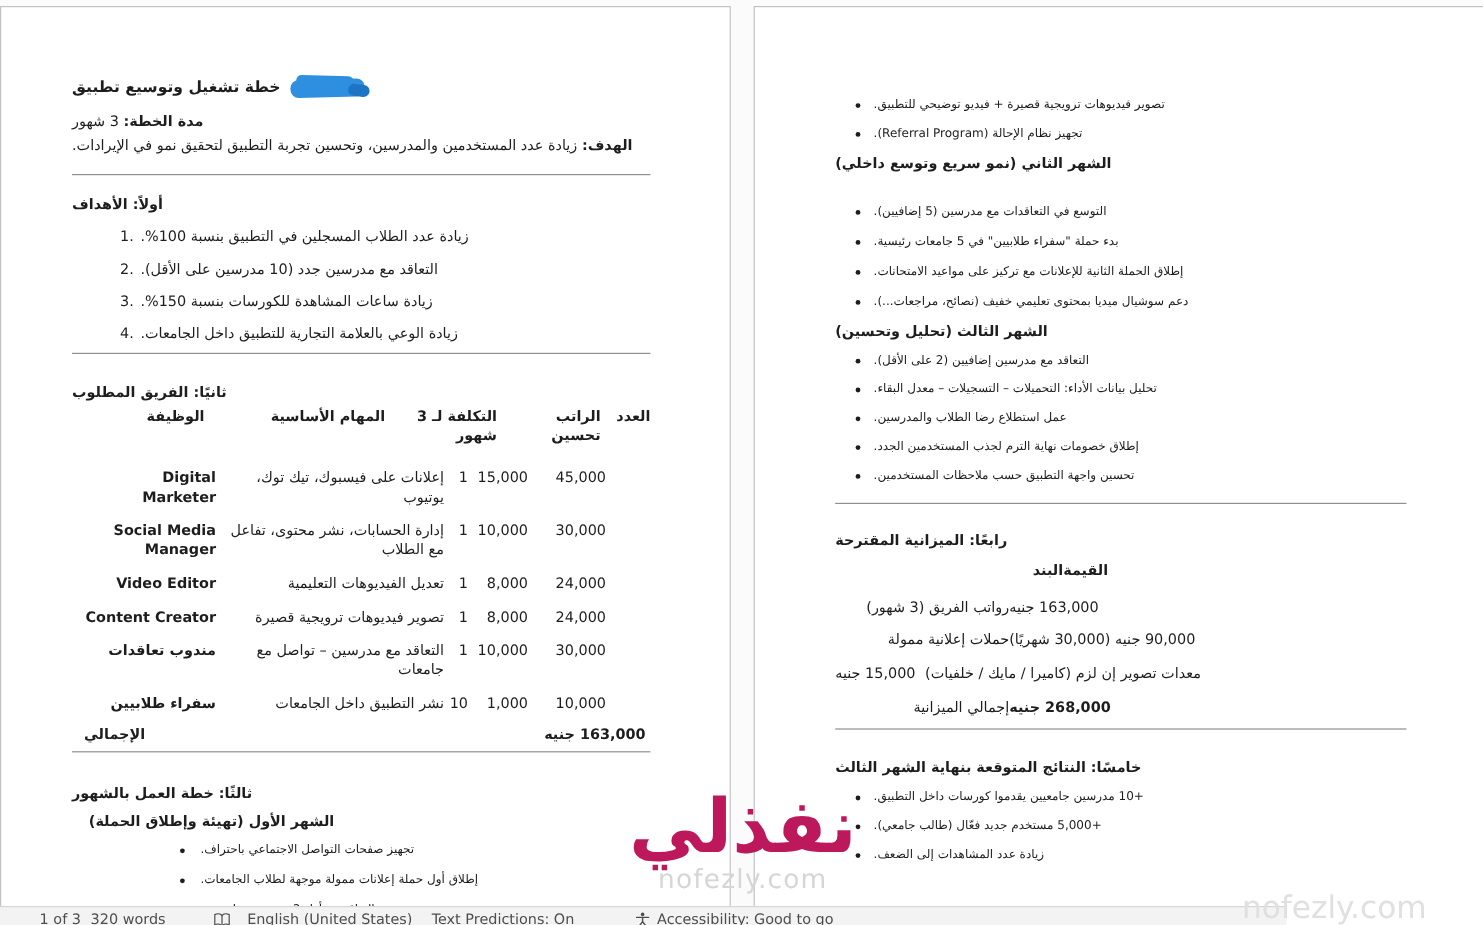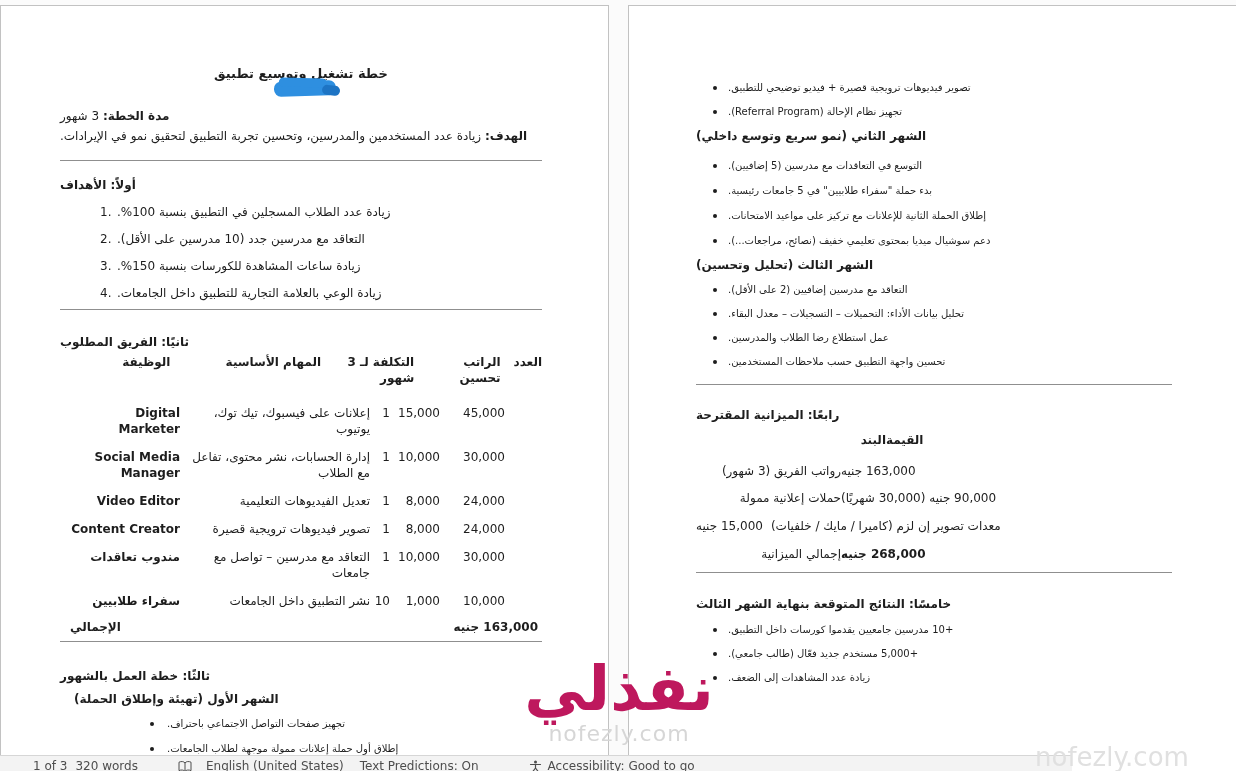--- a/index.html
+++ b/index.html
@@ -13,21 +13,21 @@
   .page-left{left:0;width:609px;}
   .page-right{left:628px;width:618px;}
   .content{position:relative;}
   .page-left .content{padding:60px 66px 0 59px;}
   .page-right .content{padding:74px 73px 0 67px;}
 
   
   .line{font-size:12px;line-height:16px;}
   .b{font-weight:bold;}
   .ar{direction:rtl;unicode-bidi:isolate;}
-  .title-row{display:flex;align-items:center;flex-direction:column;}
+  .title-row{display:flex;align-items:center;}
   .title{font-size:13px;font-weight:bold;}
   .rule{border-top:1px solid #8f8f8f;height:0;width:100%;}
 
   
   .nl{display:flex;font-size:12px;line-height:16px;margin-left:40px;}
   .nl .num{width:17px;color:#1d1d1d;}
   
   .bl{display:flex;align-items:flex-start;font-size:10px;line-height:16px;}
   .bl .dot{flex:0 0 4px;width:4px;height:4px;border-radius:50%;background:#1d1d1d;margin-top:6px;}
   .page-left .bl{margin-left:90px;}
@@ -221,21 +221,21 @@
         <span class="ar">تصوير فيديوهات ترويجية قصيرة + فيديو توضيحي للتطبيق.</span>
       </div>
       <div class="bl" style="margin-top:8px">
         <span class="dot"></span>
         <span class="ar">تجهيز نظام الإحالة (Referral Program).</span>
       </div>
 
       <div class="line b" style="margin-top:8px">
         <span class="ar">الشهر الثاني (نمو سريع وتوسع داخلي)</span>
       </div>
-      <div class="bl" style="margin-top:14px">
+      <div class="bl" style="margin-top:25px">
         <span class="dot"></span>
         <span class="ar">التوسع في التعاقدات مع مدرسين (5 إضافيين).</span>
       </div>
       <div class="bl" style="margin-top:9px">
         <span class="dot"></span>
         <span class="ar">بدء حملة "سفراء طلابيين" في 5 جامعات رئيسية.</span>
       </div>
       <div class="bl" style="margin-top:9px">
         <span class="dot"></span>
         <span class="ar">إطلاق الحملة الثانية للإعلانات مع تركيز على مواعيد الامتحانات.</span>
@@ -252,20 +252,24 @@
         <span class="dot"></span>
         <span class="ar">التعاقد مع مدرسين إضافيين (2 على الأقل).</span>
       </div>
       <div class="bl" style="margin-top:8px">
         <span class="dot"></span>
         <span class="ar">تحليل بيانات الأداء: التحميلات – التسجيلات – معدل البقاء.</span>
       </div>
       <div class="bl" style="margin-top:8px">
         <span class="dot"></span>
         <span class="ar">عمل استطلاع رضا الطلاب والمدرسين.</span>
+      </div>
+      <div class="bl" style="margin-top:8px">
+        <span class="dot"></span>
+        <span class="ar">إطلاق خصومات نهاية الترم لجذب المستخدمين الجدد.</span>
       </div>
       <div class="bl" style="margin-top:8px">
         <span class="dot"></span>
         <span class="ar">تحسين واجهة التطبيق حسب ملاحظات المستخدمين.</span>
       </div>
 
       <div class="rule" style="margin-top:14px"></div>
 
       <div class="line b" style="margin-top:22px">
         <span class="ar">رابعًا: الميزانية المقترحة</span>

